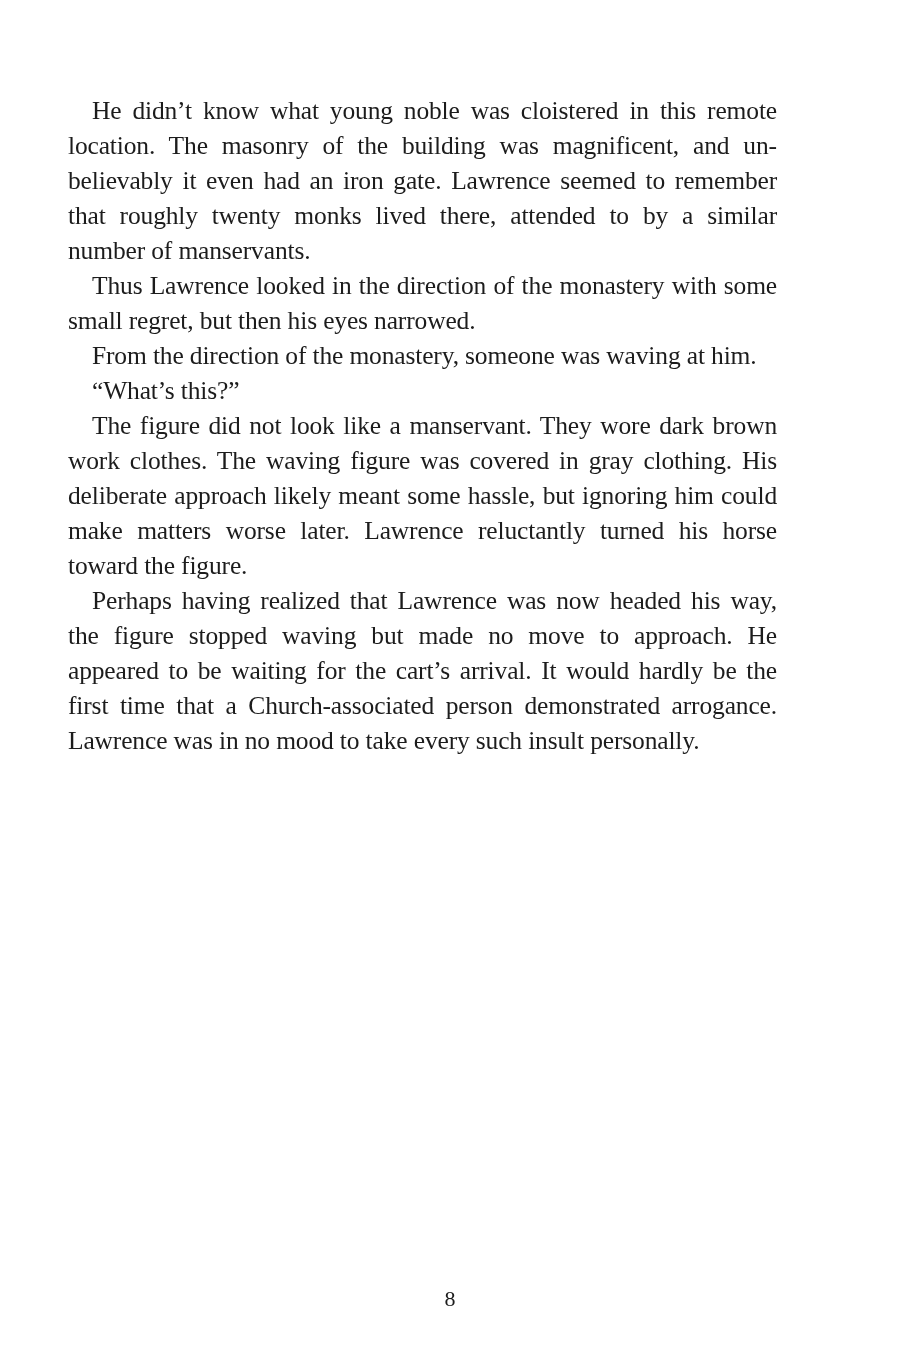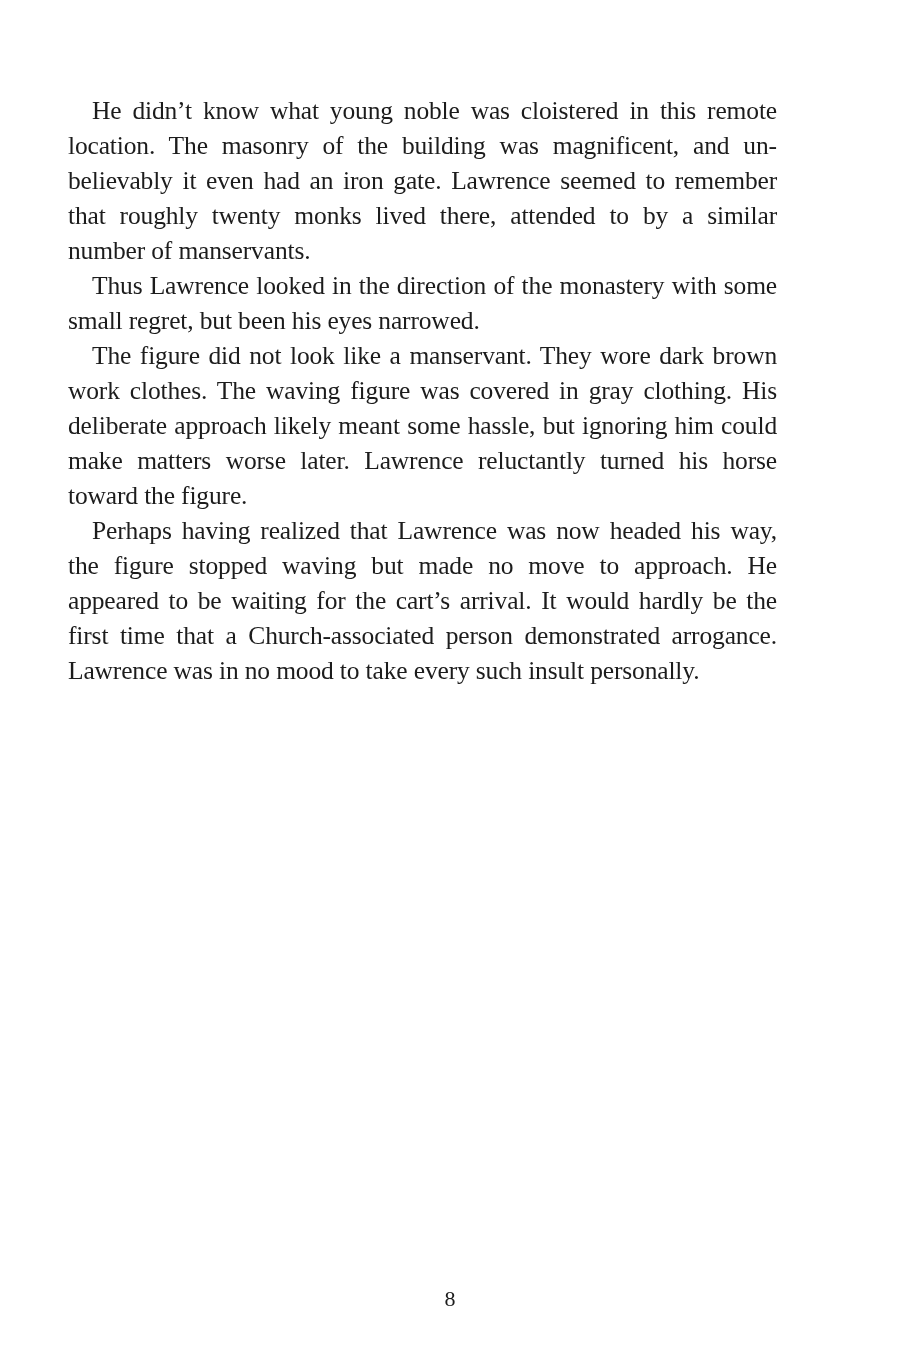--- a/index.html
+++ b/index.html
@@ -47,18 +47,20 @@
       font-size: 22px;
       line-height: 30px;
     }
   </style>
 </head>
 <body>
 
 <div class="page">
   <div class="text-block">
     <p class="para">He didn’t know what young noble was cloistered in this remote location. The masonry of the building was magnificent, and un­believably it even had an iron gate. Lawrence seemed to remem­ber that roughly twenty monks lived there, attended to by a similar number of manservants.</p>
-    <p class="para">Thus Lawrence looked in the direction of the monastery with some small regret, but been his eyes narrowed.</p>
+    <p class="para">Thus Lawrence looked in the direction of the monastery with some small regret, but then his eyes narrowed.</p>
+    <p class="para">From the direction of the monastery, someone was waving at him.</p>
+    <p class="para">“What’s this?”</p>
     <p class="para">The figure did not look like a manservant. They wore dark brown work clothes. The waving figure was covered in gray cloth­ing. His deliberate approach likely meant some hassle, but ignor­ing him could make matters worse later. Lawrence reluctantly turned his horse toward the figure.</p>
     <p class="para">Perhaps having realized that Lawrence was now headed his way, the figure stopped waving but made no move to approach. He appeared to be waiting for the cart’s arrival. It would hardly be the first time that a Church-associated person demonstrated arrogance. Lawrence was in no mood to take every such insult personally.</p>
   </div>
   <div class="page-number">8</div>
 </div>
 
 </body></html>

